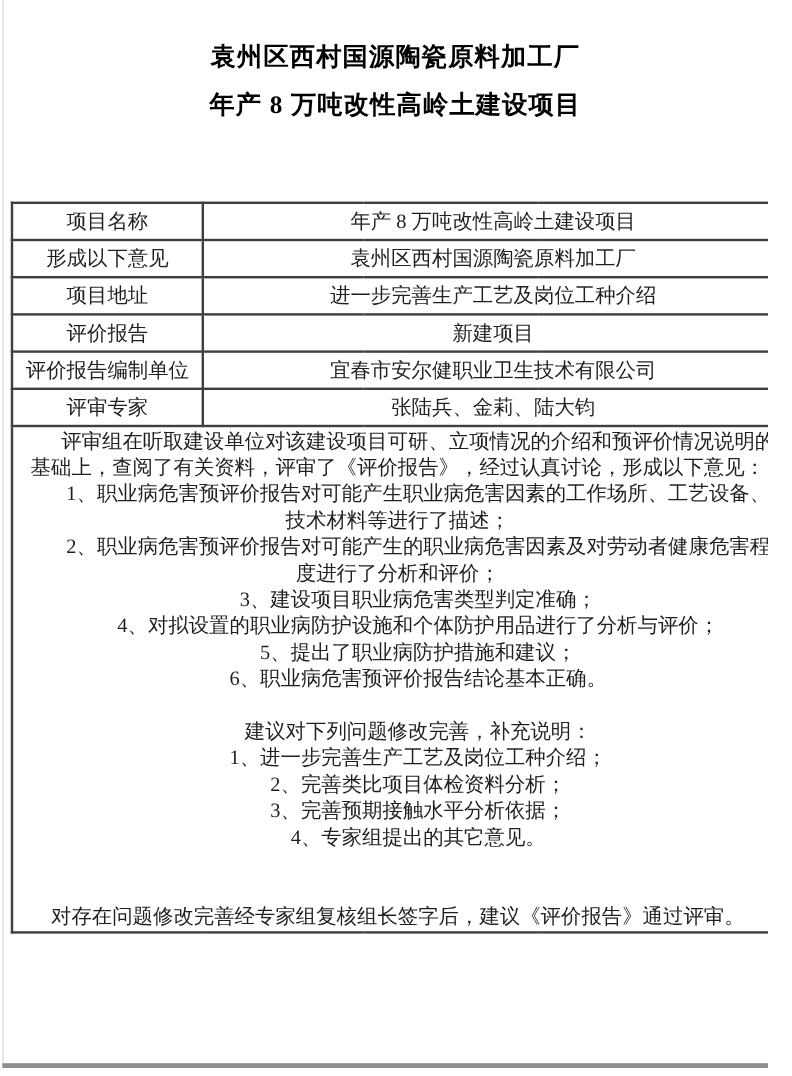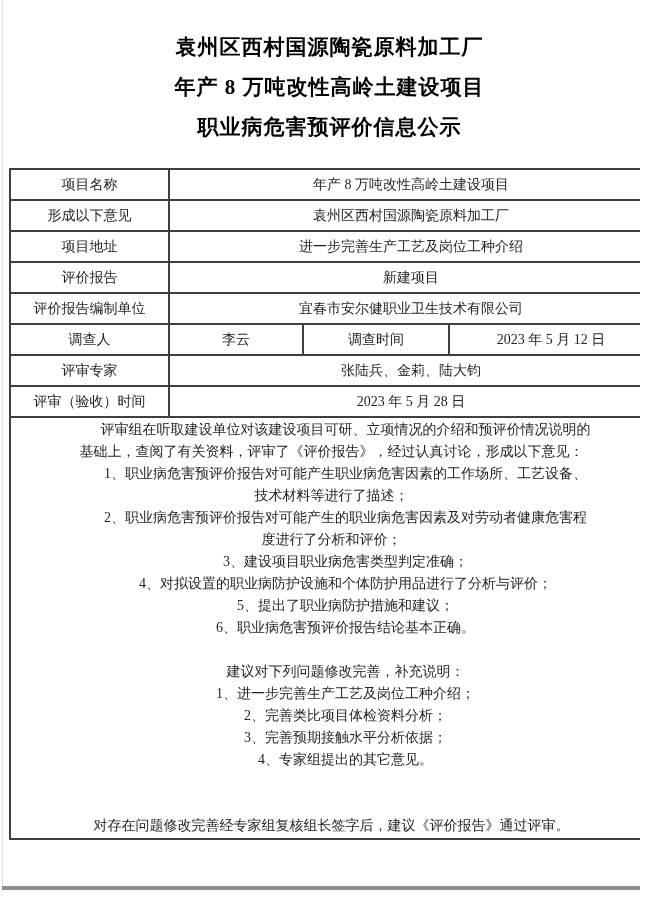--- a/index.html
+++ b/index.html
@@ -35,21 +35,21 @@
 
   table.info-table {
     position: absolute;
     top: 168px; left: 9px;
     width: 643px;
     border-collapse: collapse;
     table-layout: fixed;
   }
   table.info-table td {
     border: 2px solid #3f3f3f;
-    font-size: 14px;
+    font-size: 17px;
     text-align: center;
     vertical-align: middle;
     height: 31px;
     padding: 1px 2px;
     color: #1f1f1f;
   }
   td.opinion-cell {
     text-align: left;
     vertical-align: top;
     height: 428px;
@@ -64,21 +64,20 @@
 
 <div class="page">
 
   <div class="edge-left"></div>
   <div class="edge-right"></div>
   <div class="edge-bottom"></div>
 
   <div class="doc-title">
     <div>袁州区西村国源陶瓷原料加工厂</div>
     <div>年产 8 万吨改性高岭土建设项目</div>
-    <div>职业病危害预评价信息公示</div>
   </div>
 
   <table class="info-table">
     <colgroup>
       <col style="width:159px">
       <col style="width:134px">
       <col style="width:146px">
       <col style="width:204px">
     </colgroup>
     <tbody>
@@ -96,32 +95,22 @@
       </tr>
       <tr>
         <td>评价报告</td>
         <td colspan="3">新建项目</td>
       </tr>
       <tr>
         <td>评价报告编制单位</td>
         <td colspan="3">宜春市安尔健职业卫生技术有限公司</td>
       </tr>
       <tr>
-        <td>调查人</td>
-        <td>李云</td>
-        <td>调查时间</td>
-        <td>2023 年 5 月 12 日</td>
-      </tr>
-      <tr>
         <td>评审专家</td>
         <td colspan="3">张陆兵、金莉、陆大钧</td>
-      </tr>
-      <tr>
-        <td>评审（验收）时间</td>
-        <td colspan="3">2023 年 5 月 28 日</td>
       </tr>
       <tr>
         <td colspan="4" class="opinion-cell">　　评审组在听取建设单位对该建设项目可研、立项情况的介绍和预评价情况说明的
 基础上，查阅了有关资料，评审了《评价报告》，经过认真讨论，形成以下意见：
 　　1、职业病危害预评价报告对可能产生职业病危害因素的工作场所、工艺设备、
 技术材料等进行了描述；
 　　2、职业病危害预评价报告对可能产生的职业病危害因素及对劳动者健康危害程
 度进行了分析和评价；
 　　3、建设项目职业病危害类型判定准确；
 　　4、对拟设置的职业病防护设施和个体防护用品进行了分析与评价；

